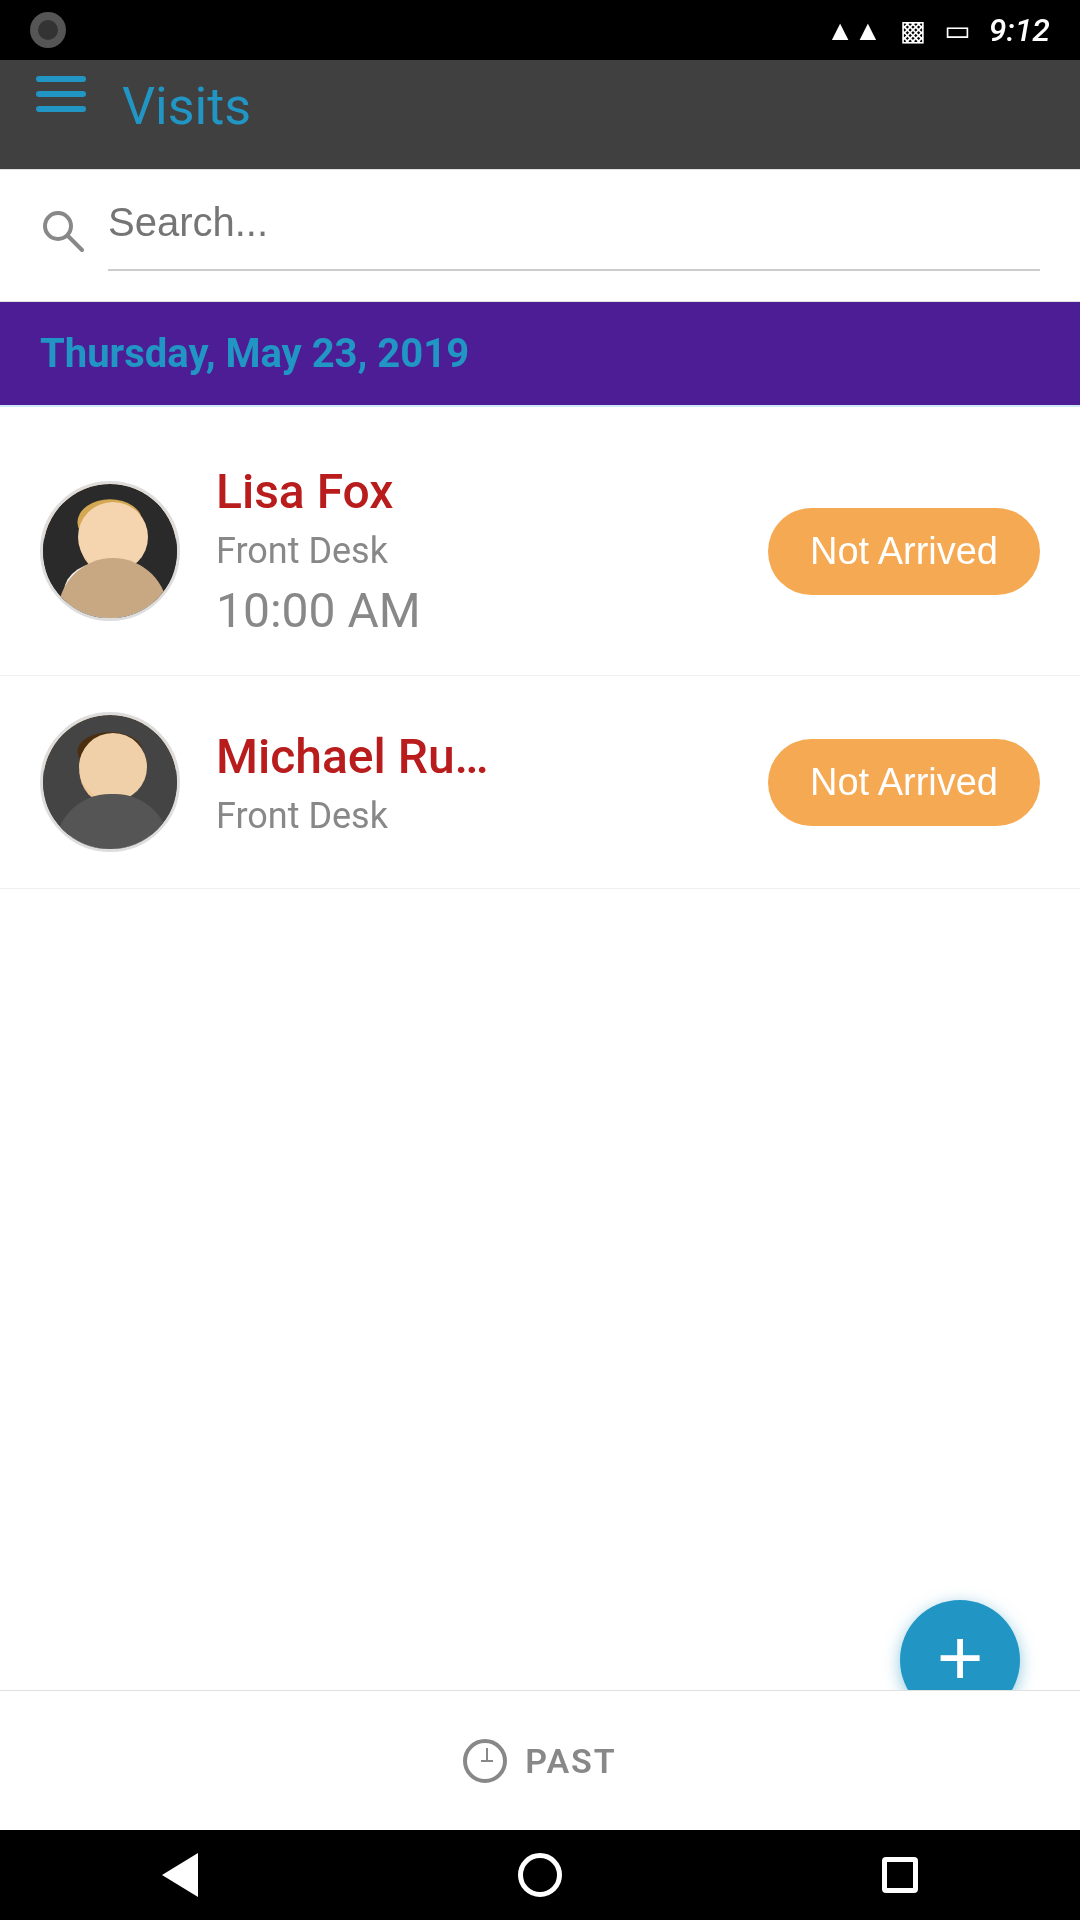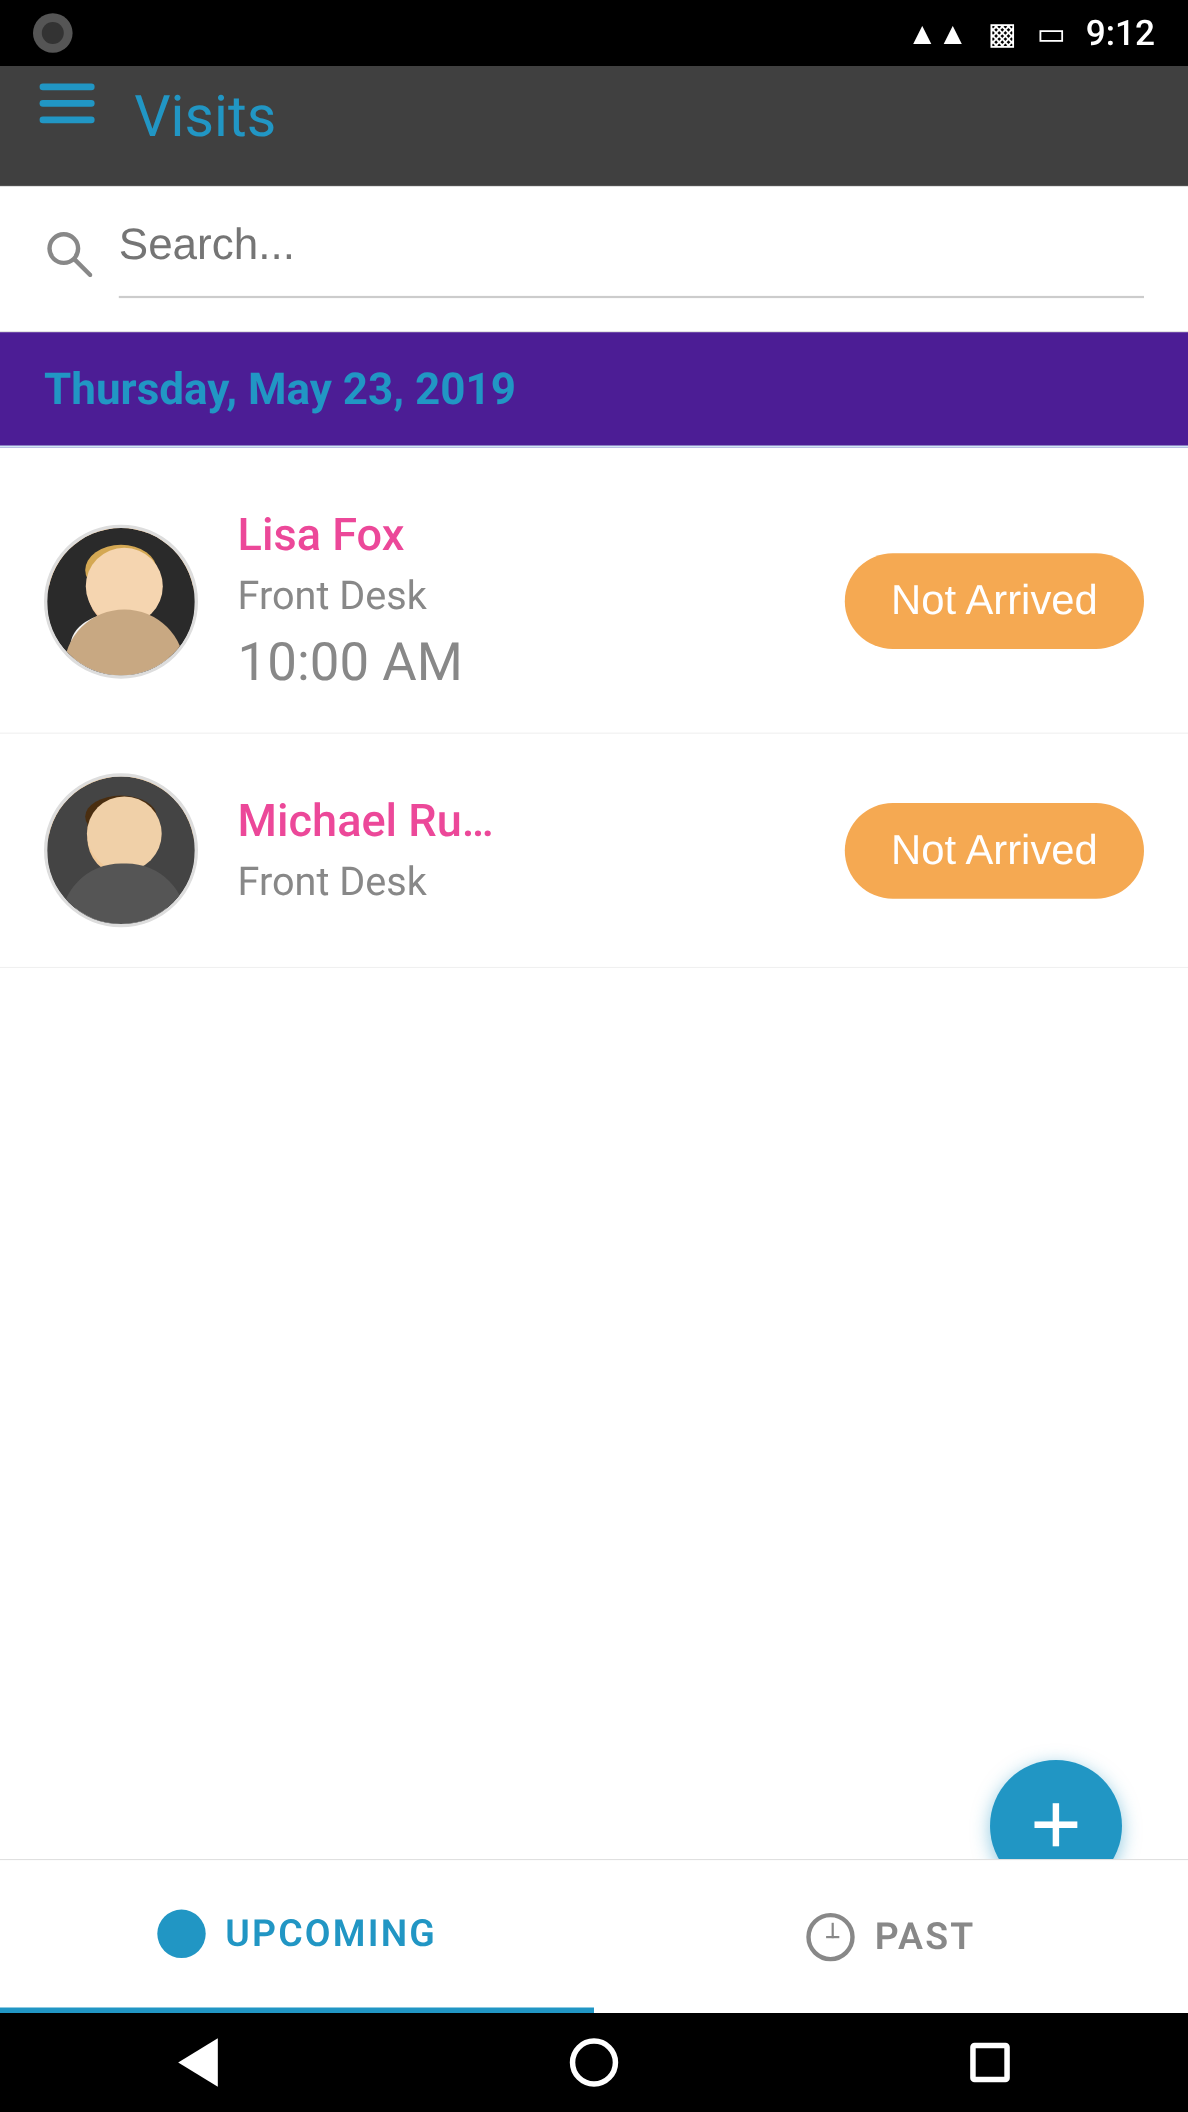--- a/index.html
+++ b/index.html
@@ -45,20 +45,21 @@
     }
     .status-bar-right {
       display: flex;
       align-items: center;
       gap: 18px;
     }
     .status-time {
       color: #fff;
       font-size: 32px;
       font-weight: 500;
+      font-style: italic;
     }
     .wifi-icon {
       color: #fff;
       font-size: 28px;
     }
     .signal-icon {
       color: #fff;
       font-size: 28px;
     }
     .battery-icon {
@@ -213,23 +214,23 @@
       border-radius: 55px 55px 0 0;
     }
 
     .visit-info {
       flex: 1;
       display: flex;
       flex-direction: column;
       gap: 10px;
     }
     .visitor-name {
-      font-size: 41px;
+      font-size: 48px;
       font-weight: 500;
-      color: #ec4899;
+      color: #b91c1c;
     }
     .visitor-location {
       font-size: 36px;
       color: #888;
     }
     .visitor-time {
       font-size: 48px;
       color: #888;
     }
 
@@ -477,24 +478,20 @@
 
 </div>
 
 <div class="fab-container">
   <button class="fab-btn">
     <span class="fab-plus">+</span>
   </button>
 </div>
 
 <div class="bottom-nav">
-  <div class="bottom-nav-item active">
-    <div class="nav-dot"></div>
-    <span class="nav-label active">UPCOMING</span>
-  </div>
   <div class="bottom-nav-item">
     <div class="nav-clock"></div>
     <span class="nav-label inactive">PAST</span>
   </div>
 </div>
 
 <div class="system-nav">
   <div class="sys-btn">
     <div class="sys-back"></div>
   </div>

